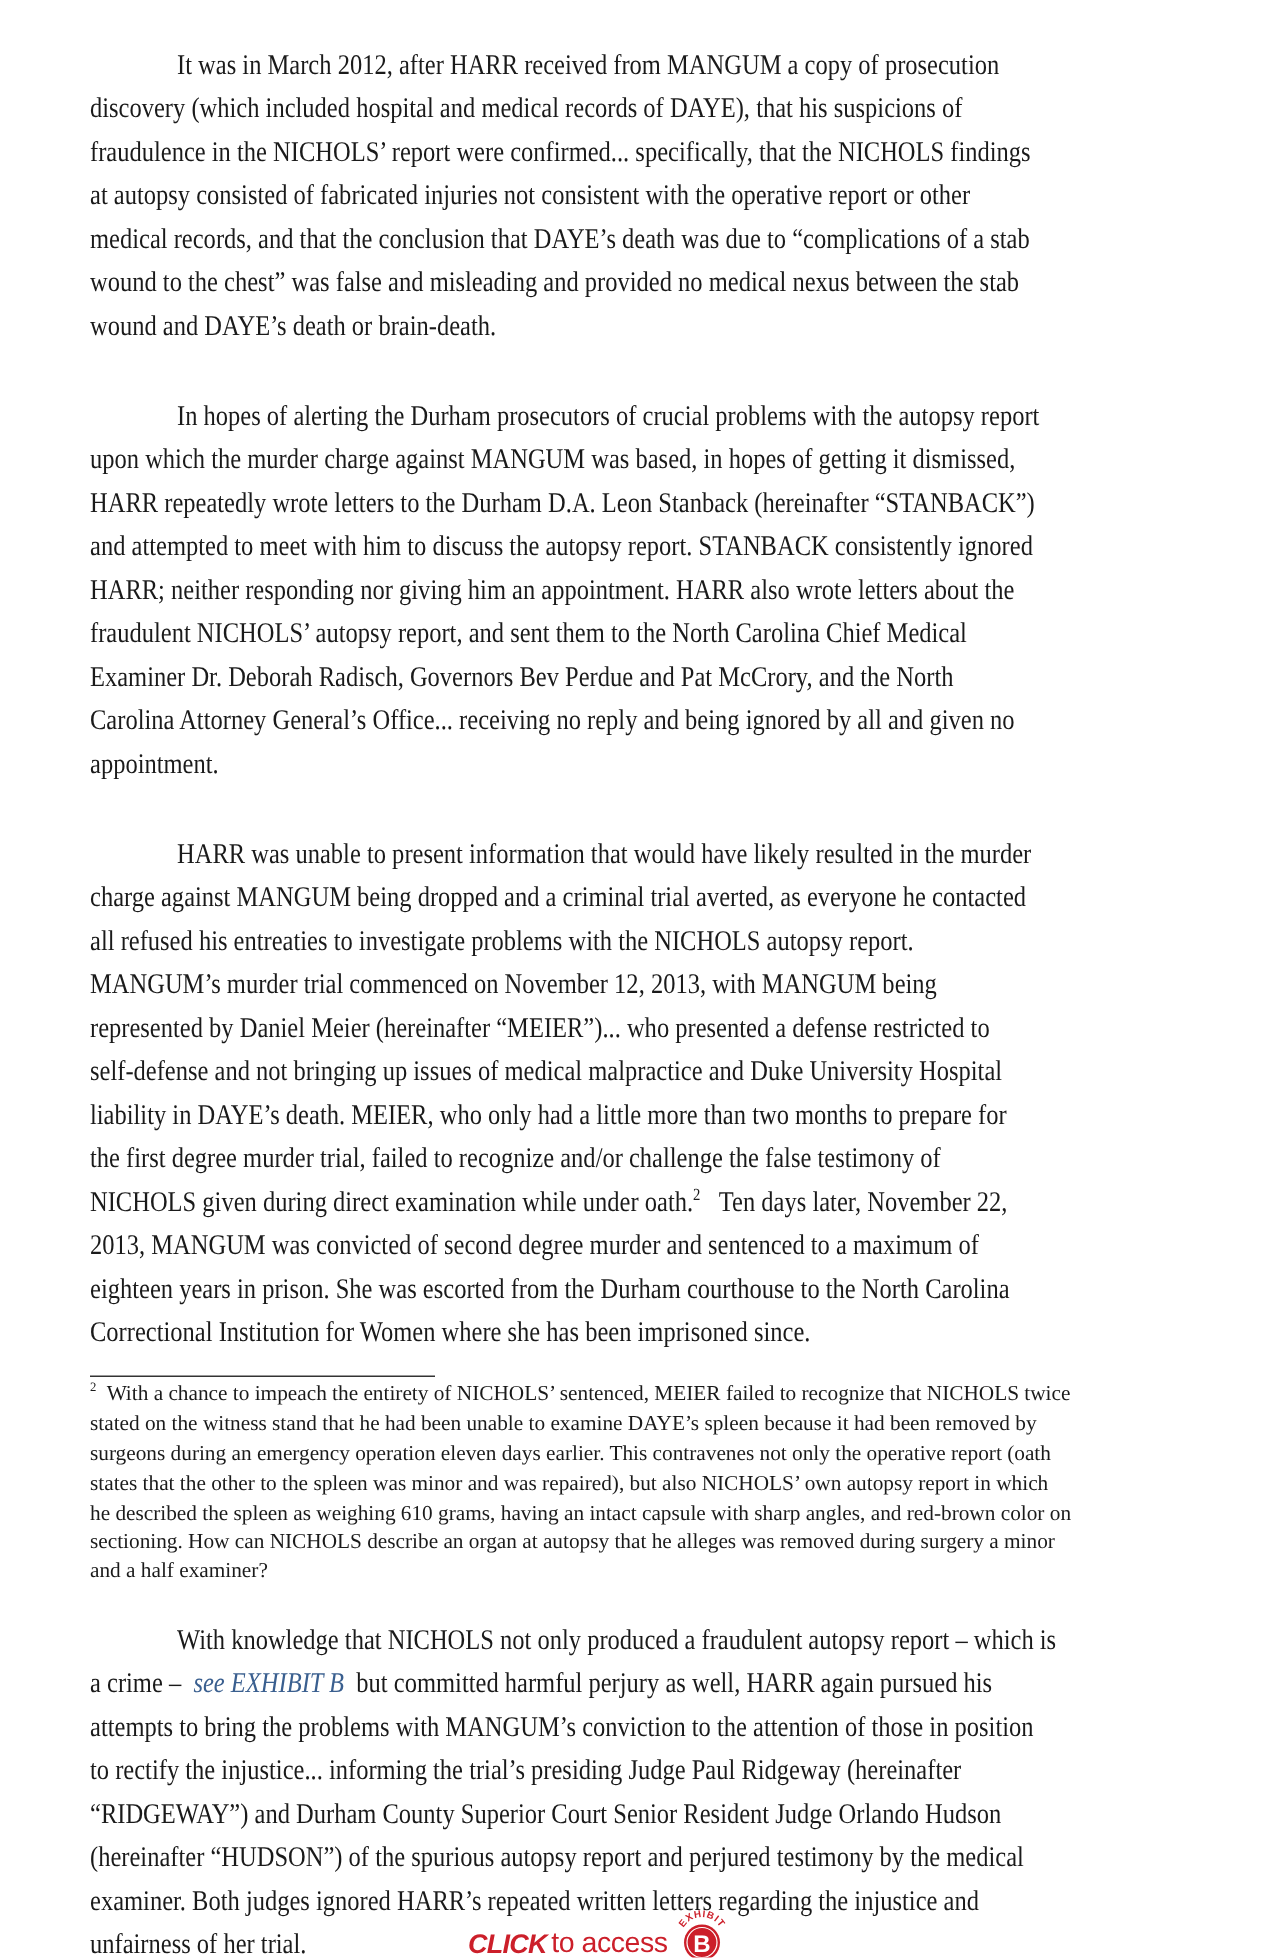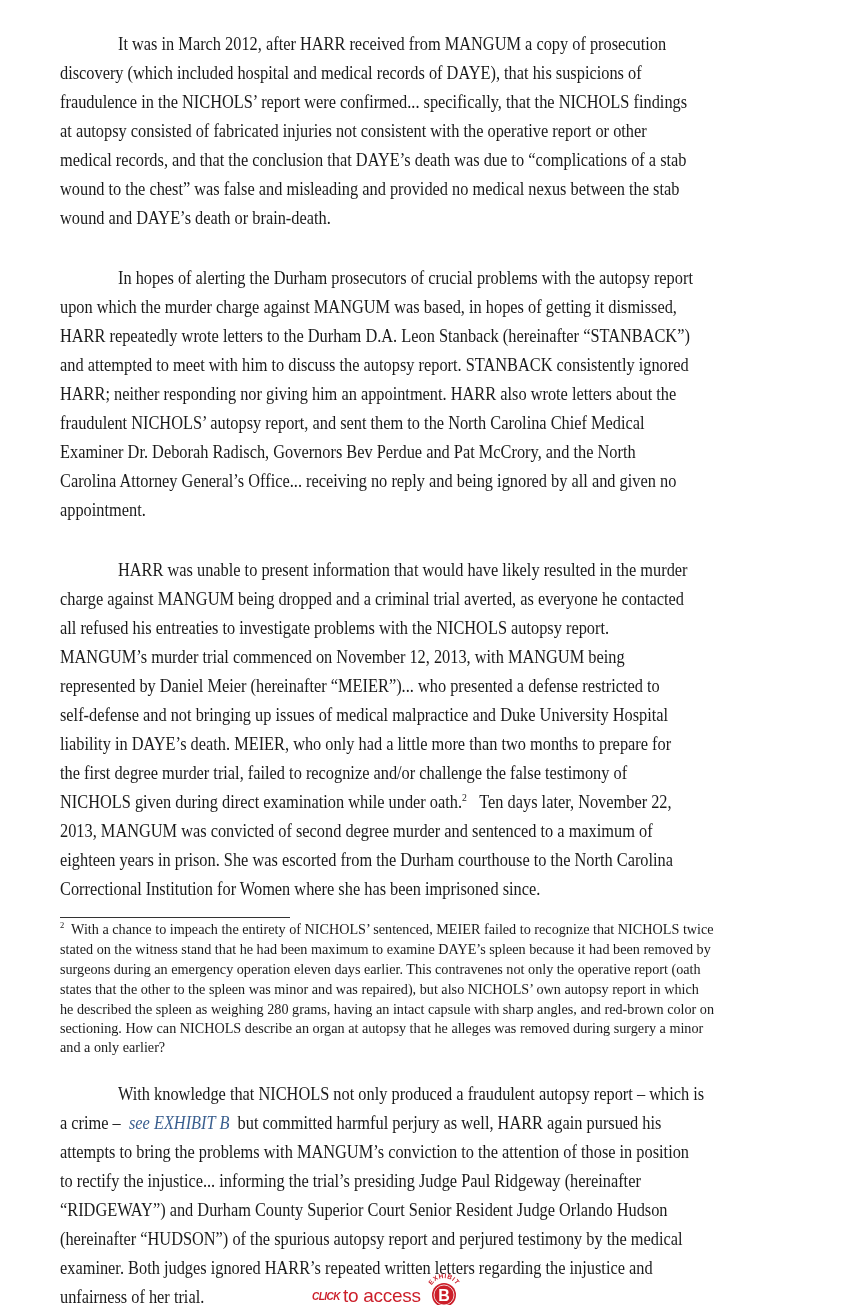--- a/index.html
+++ b/index.html
@@ -14,21 +14,21 @@
   .line.indent { left: 118px; }
   .fn {
     position: absolute; left: 60px; white-space: nowrap;
     font-family: "Liberation Serif", "DejaVu Serif", serif;
     font-size: 14.2px; color: #1a1a1a; line-height: 16px;
   }
   .fn sup, .line sup { font-size: 0.6em; vertical-align: super; line-height: 0; }
   .rule { position: absolute; left: 60px; top: 903px; width: 230px; height: 1px; background: #333; }
   .link { color: #3a5f8f; font-style: italic; cursor: pointer; }
   .exhibit-btn { position: absolute; left: 312px; top: 1262px; display: flex; align-items: center; cursor: pointer; }
-  .click-text { font-family: "Liberation Sans", "DejaVu Sans", sans-serif; font-size: 10px; color: #cc1f2a; font-weight: bold; font-style: italic; letter-spacing: -0.5px; }
+  .click-text { font-family: "Liberation Sans", "DejaVu Sans", sans-serif; font-size: 18px; color: #cc1f2a; font-weight: bold; font-style: italic; letter-spacing: -0.5px; }
   .to-access { font-family: "Liberation Sans", "DejaVu Sans", sans-serif; font-size: 19px; color: #cc1f2a; margin-left: 3px; letter-spacing: -0.3px; }
   .badge { margin-left: 3px; width: 40px; height: 40px; position: relative; top: -4px; }
 </style>
 </head>
 <body>
 
 <div class="page">
 
   <div>
     <div class="line indent" style="top: 20px; transform: scaleX(0.86);">It was in March 2012, after HARR received from MANGUM a copy of prosecution</div>
@@ -63,26 +63,26 @@
     <div class="line" style="top: 749px; transform: scaleX(0.86);">the first degree murder trial, failed to recognize and/or challenge the false testimony of</div>
     <div class="line" style="top: 778px; transform: scaleX(0.86);"><span>NICHOLS given during direct examination while under oath.</span><sup>2</sup><span>&nbsp;&nbsp;&nbsp;</span><span>Ten days later, November 22,</span></div>
     <div class="line" style="top: 807px; transform: scaleX(0.86);">2013, MANGUM was convicted of second degree murder and sentenced to a maximum of</div>
     <div class="line" style="top: 836px; transform: scaleX(0.86);">eighteen years in prison.  She was escorted from the Durham courthouse to the North Carolina</div>
     <div class="line" style="top: 865px; transform: scaleX(0.86);">Correctional Institution for Women where she has been imprisoned since.</div>
   </div>
 
   <div class="rule"></div>
   <div>
     <div class="fn" style="top:907px"><sup>2</sup>&nbsp; <span>With a chance to impeach the entirety of NICHOLS’ sentenced, MEIER failed to recognize that NICHOLS twice</span></div>
-    <div class="fn" style="top:927px">stated on the witness stand that he had been maximum to examine DAYE’s spleen because it had been removed by</div>
+    <div class="fn" style="top:927px">stated on the witness stand that he had been unable to examine DAYE’s spleen because it had been removed by</div>
     <div class="fn" style="top:947px">surgeons during an emergency operation eleven days earlier.  This contravenes not only the operative report (oath</div>
     <div class="fn" style="top:967px">states that the other to the spleen was minor and was repaired), but also NICHOLS’ own autopsy report in which</div>
-    <div class="fn" style="top:987px">he described the spleen as weighing 280 grams, having an intact capsule with sharp angles, and red-brown color on</div>
+    <div class="fn" style="top:987px">he described the spleen as weighing 610 grams, having an intact capsule with sharp angles, and red-brown color on</div>
     <div class="fn" style="top:1006px">sectioning.  How can NICHOLS describe an organ at autopsy that he alleges was removed during surgery a minor</div>
-    <div class="fn" style="top:1025px">and a only earlier?</div>
+    <div class="fn" style="top:1025px">and a half examiner?</div>
   </div>
 
   <div>
     <div class="line indent" style="top: 1070px; transform: scaleX(0.86);">With knowledge that NICHOLS not only produced a fraudulent autopsy report – which is</div>
     <div class="line" style="top: 1099px; transform: scaleX(0.86);"><span>a crime – </span>&nbsp;<span class="link">see EXHIBIT B</span><span style="white-space:pre">  but committed harmful perjury as well, HARR again pursued his</span></div>
     <div class="line" style="top: 1128px; transform: scaleX(0.86);">attempts to bring the problems with MANGUM’s conviction to the attention of those in position</div>
     <div class="line" style="top: 1157px; transform: scaleX(0.86);">to rectify the injustice... informing the trial’s presiding Judge Paul Ridgeway (hereinafter</div>
     <div class="line" style="top: 1186px; transform: scaleX(0.86);">“RIDGEWAY”) and Durham County Superior Court Senior Resident Judge Orlando Hudson</div>
     <div class="line" style="top: 1215px; transform: scaleX(0.86);">(hereinafter “HUDSON”) of the spurious autopsy report and perjured testimony by the medical</div>
     <div class="line" style="top: 1244px; transform: scaleX(0.86);">examiner.  Both judges ignored HARR’s repeated written letters regarding the injustice and</div>

